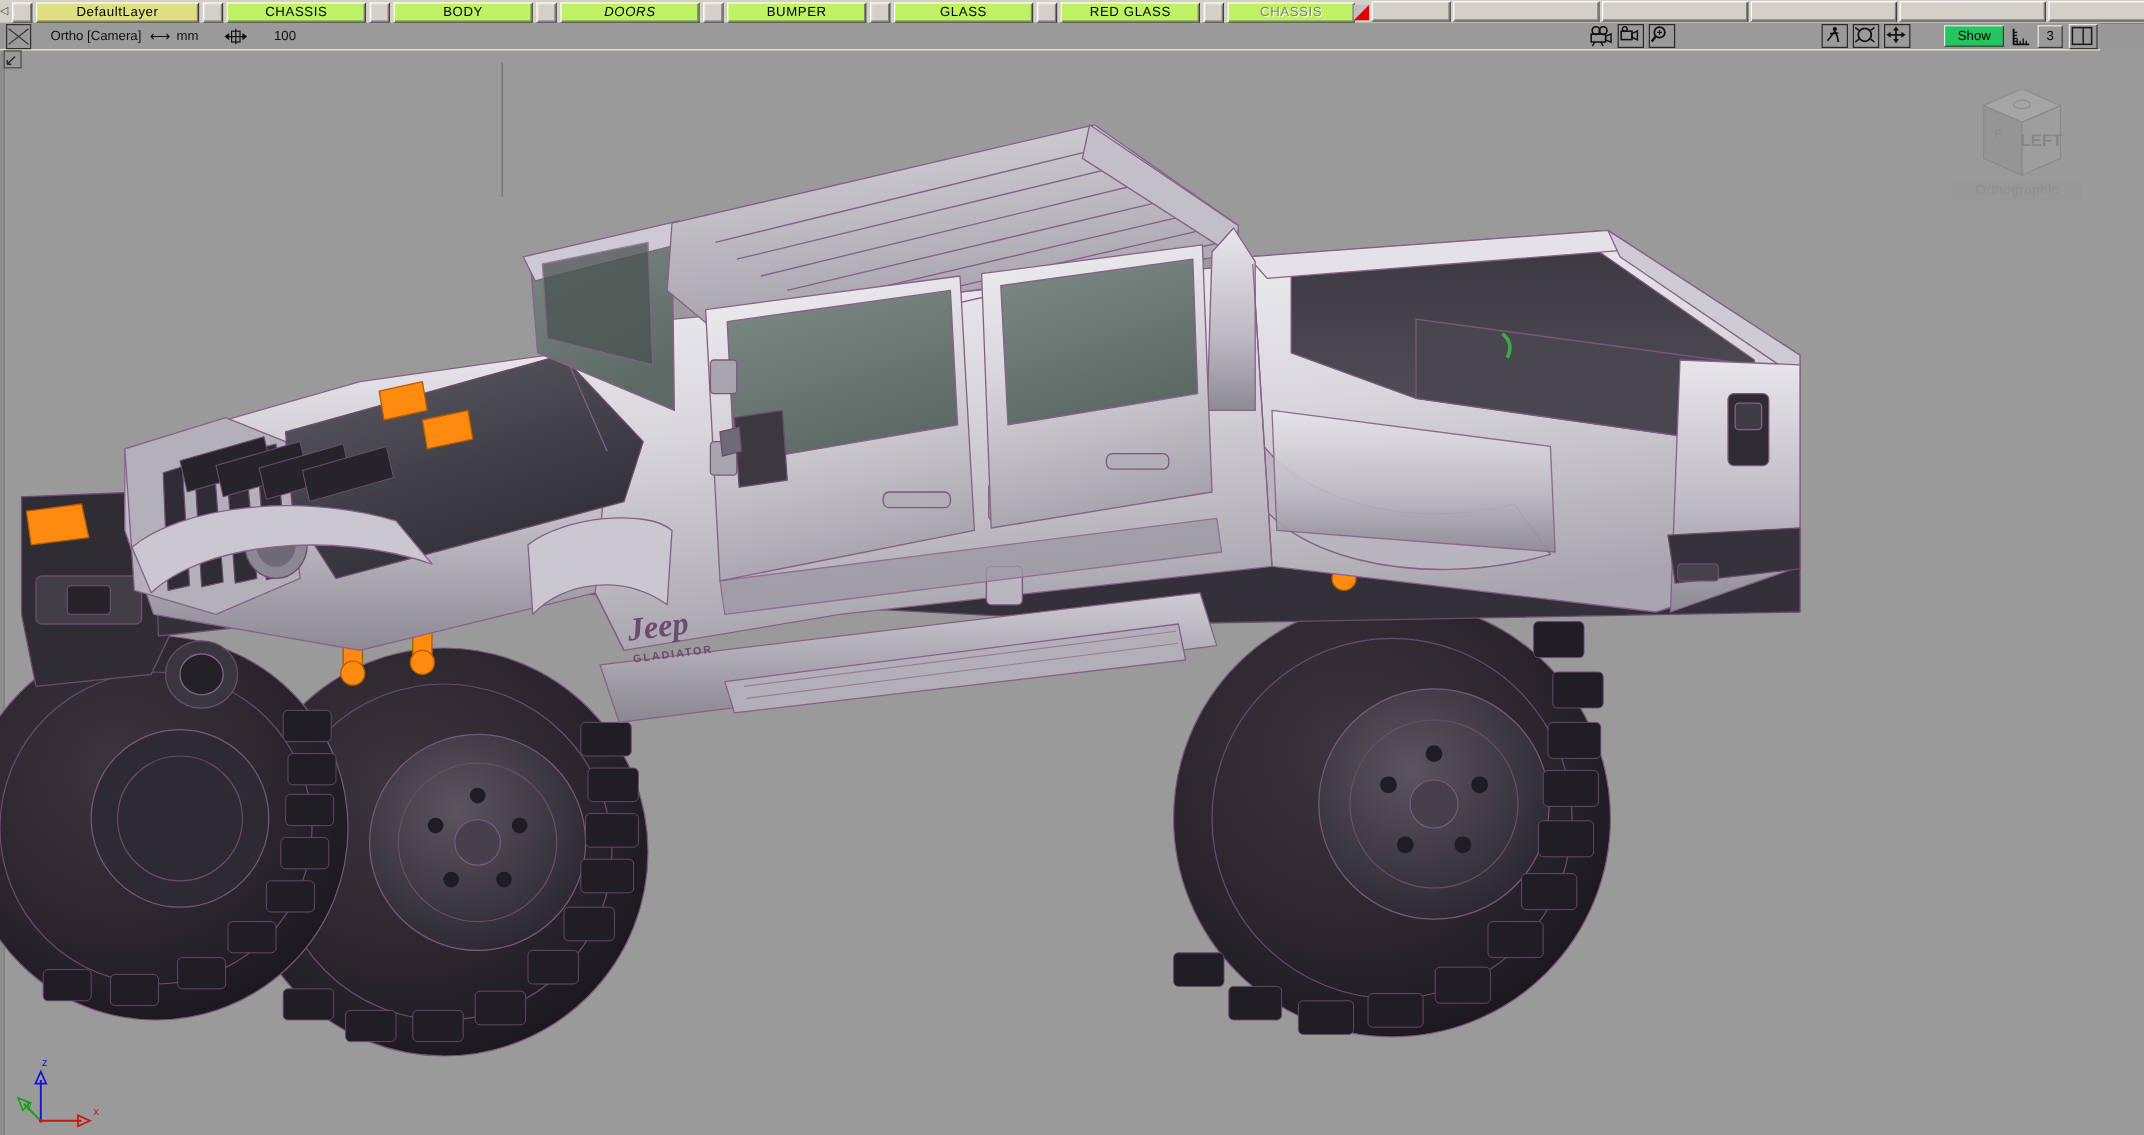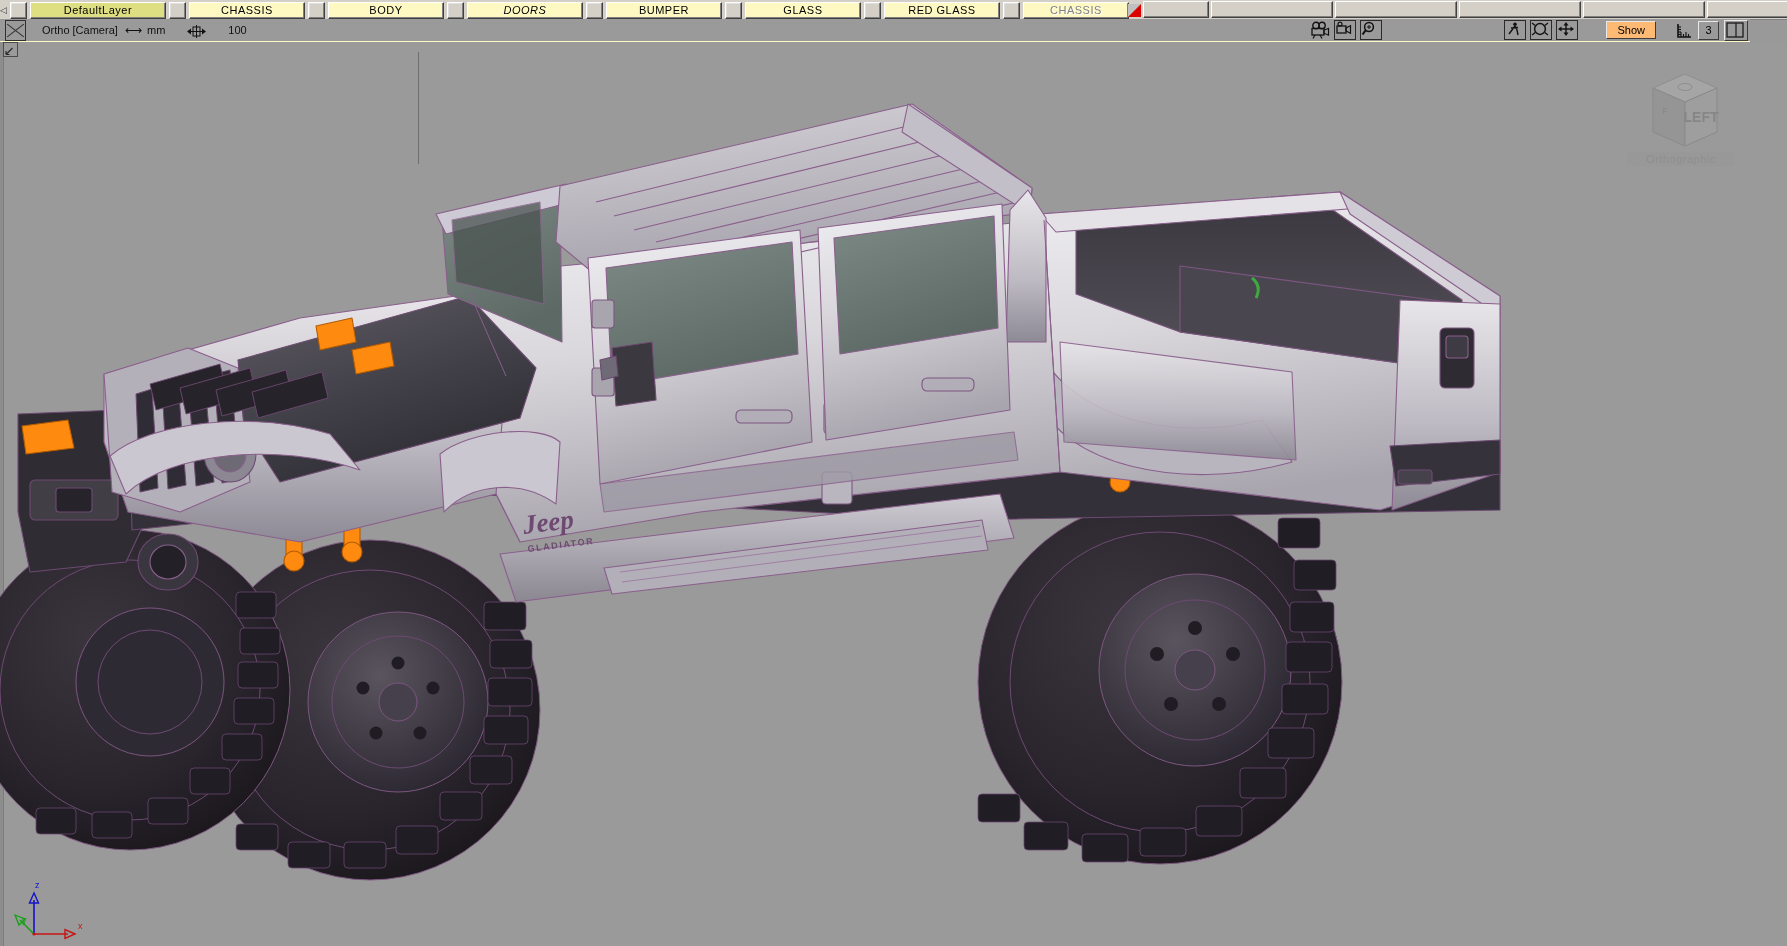--- a/index.html
+++ b/index.html
@@ -15,21 +15,21 @@
             border-bottom:1px solid #808080;}
   .scroll-arrow{width:16px;display:flex;align-items:center;justify-content:center;
                 background:#d4d0c8;color:#404040;font-size:9px;}
   .layer-slot{display:flex;align-items:center;gap:0;}
   .layer-chk{width:15px;height:15px;margin:1px 3px 0 3px;
              background:#d4d0c8;
              border-top:1px solid #ffffff;border-left:1px solid #ffffff;
              border-right:1px solid #404040;border-bottom:1px solid #404040;
              box-shadow:inset -1px -1px 0 #808080, inset 1px 1px 0 #dfdfdf;
              flex:none;}
-  .layer-btn{height:15px;margin-top:1px;background:#fef9c3;
+  .layer-btn{height:15px;margin-top:1px;background:#bef264;
              border-top:1px solid #ffffff;border-left:1px solid #ffffff;
              border-right:1px solid #404040;border-bottom:1px solid #404040;
              box-shadow:inset -1px -1px 0 #808080;
              display:flex;align-items:center;justify-content:center;
              font-size:11px;color:#000;letter-spacing:0.5px;
              padding:0 4px;white-space:nowrap;overflow:hidden;}
   .layer-btn.active{background:#dede82;}
   .layer-btn.disabled{color:#808080;text-shadow:1px 1px 0 #ffffff;}
   .swatch-red{width:13px;height:13px;margin-top:2px;margin-left:-1px;
               background:#c0c0c0;position:relative;overflow:hidden;flex:none;}
@@ -52,21 +52,21 @@
   .vb-icon-x:after{transform:rotate(-38deg);}
   .vb-label{margin-left:16px;font-size:11px;color:#111;white-space:nowrap;}
   .vb-arrows{margin-left:7px;font-size:12px;color:#111;letter-spacing:-2px;}
   .vb-unit{margin-left:7px;font-size:11px;color:#111;}
   .vb-gridicon{margin-left:22px;position:relative;width:19px;height:13px;flex:none;}
   .vb-num{margin-left:22px;font-size:11px;color:#111;}
   .vb-spacer{flex:1 1 auto;}
   .tb-icon{width:20px;height:18px;margin-right:4px;position:relative;flex:none;}
   .tb-btn{width:20px;height:18px;margin-right:4px;border:1px solid #2a2a2a;
           background:#9a9a9a;position:relative;flex:none;}
-  .show-btn{height:16px;padding:0 10px;margin-right:20px;background:#fdba74;
+  .show-btn{height:16px;padding:0 10px;margin-right:6px;background:#22c55e;
             border-top:1px solid #e8e8e8;border-left:1px solid #e8e8e8;
             border-right:1px solid #3c3c3c;border-bottom:1px solid #3c3c3c;
             font-size:11px;color:#000;display:flex;align-items:center;flex:none;}
   .num-btn{width:19px;height:17px;margin-right:5px;background:#9a9a9a;
            border-top:1px solid #e8e8e8;border-left:1px solid #e8e8e8;
            border-right:1px solid #3c3c3c;border-bottom:1px solid #3c3c3c;
            font-size:11px;color:#000;display:flex;align-items:center;
            justify-content:center;flex:none;}
   .ruler-ico{width:17px;height:17px;margin-right:5px;flex:none;}
   .corner-btn{width:22px;height:19px;margin-right:2px;background:#9a9a9a;

